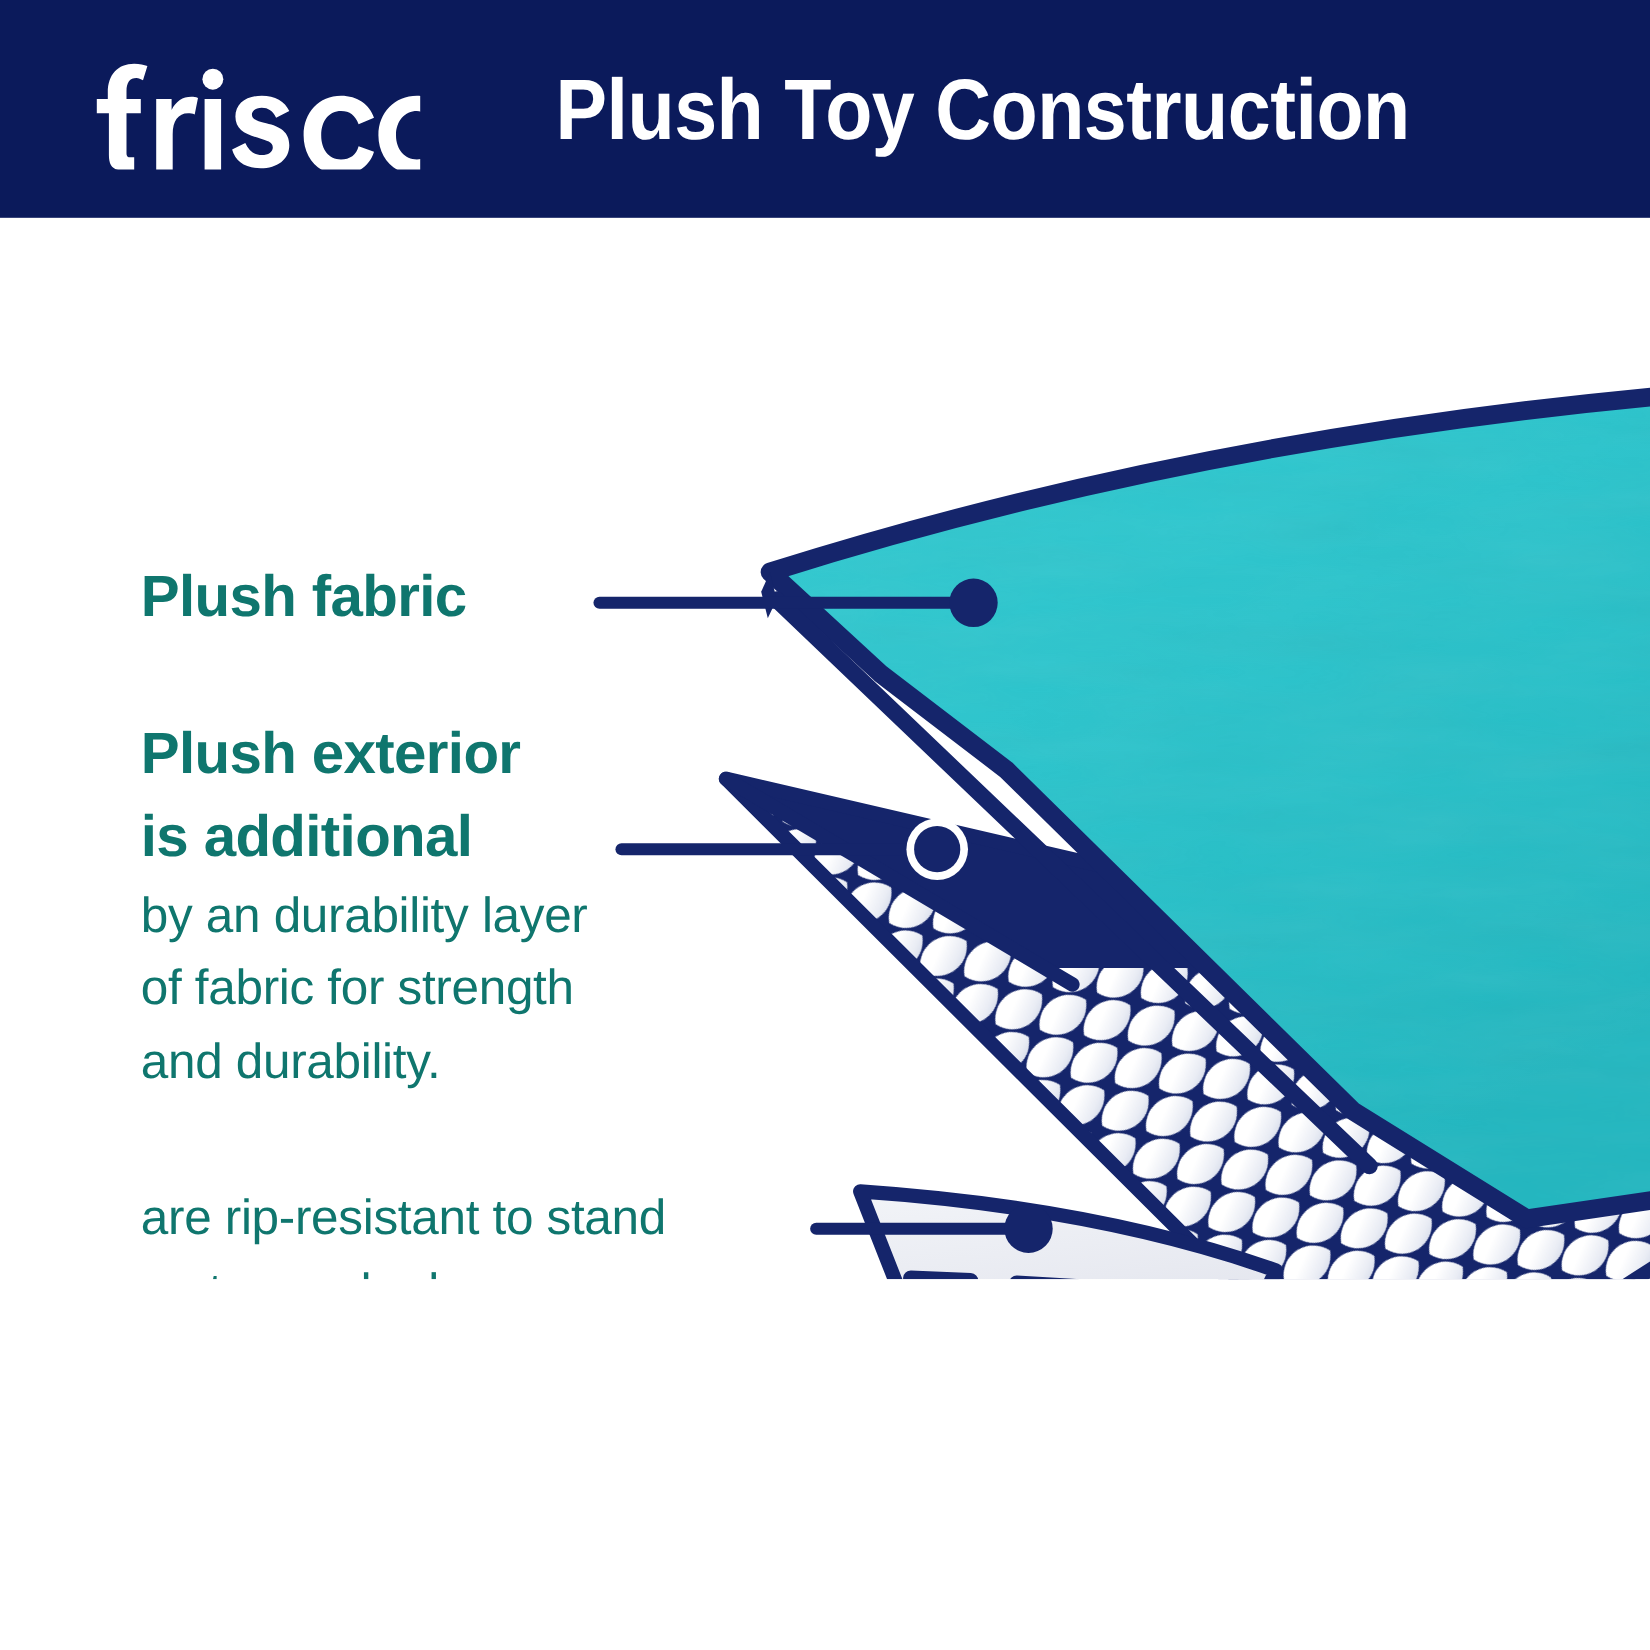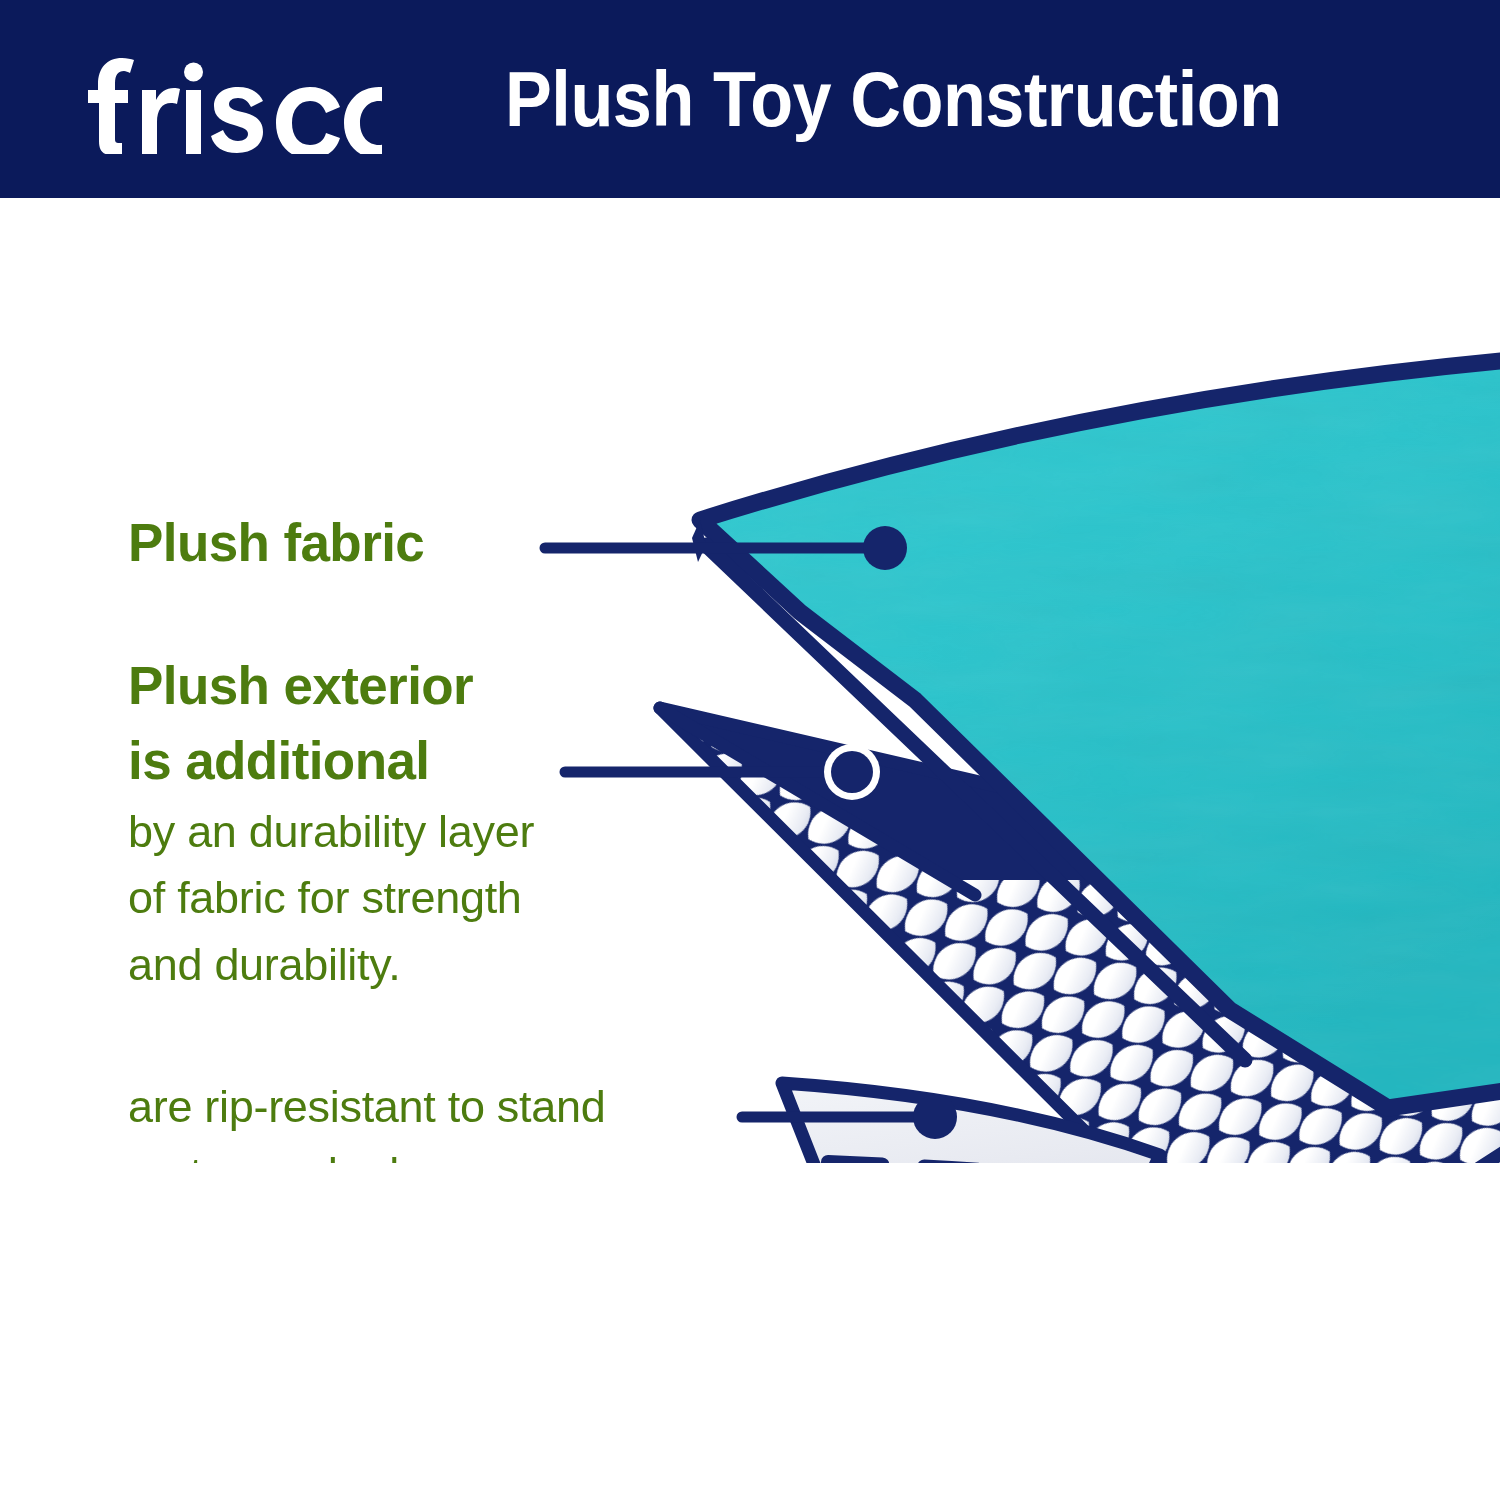--- a/index.html
+++ b/index.html
@@ -59,21 +59,21 @@
     position: absolute;
     left: 0;
     top: 198px;
     width: 1500px;
     height: 1302px;
   }
 
   
   .callout {
     position: absolute;
-    color: #4d7c0f;
+    color: #0f766e;
   }
   .callout-head {
     font-size: 53px;
     font-weight: bold;
     line-height: 1.42;
     letter-spacing: -0.6px;
     white-space: pre-line;
   }
   .callout-body {
     font-size: 45px;

